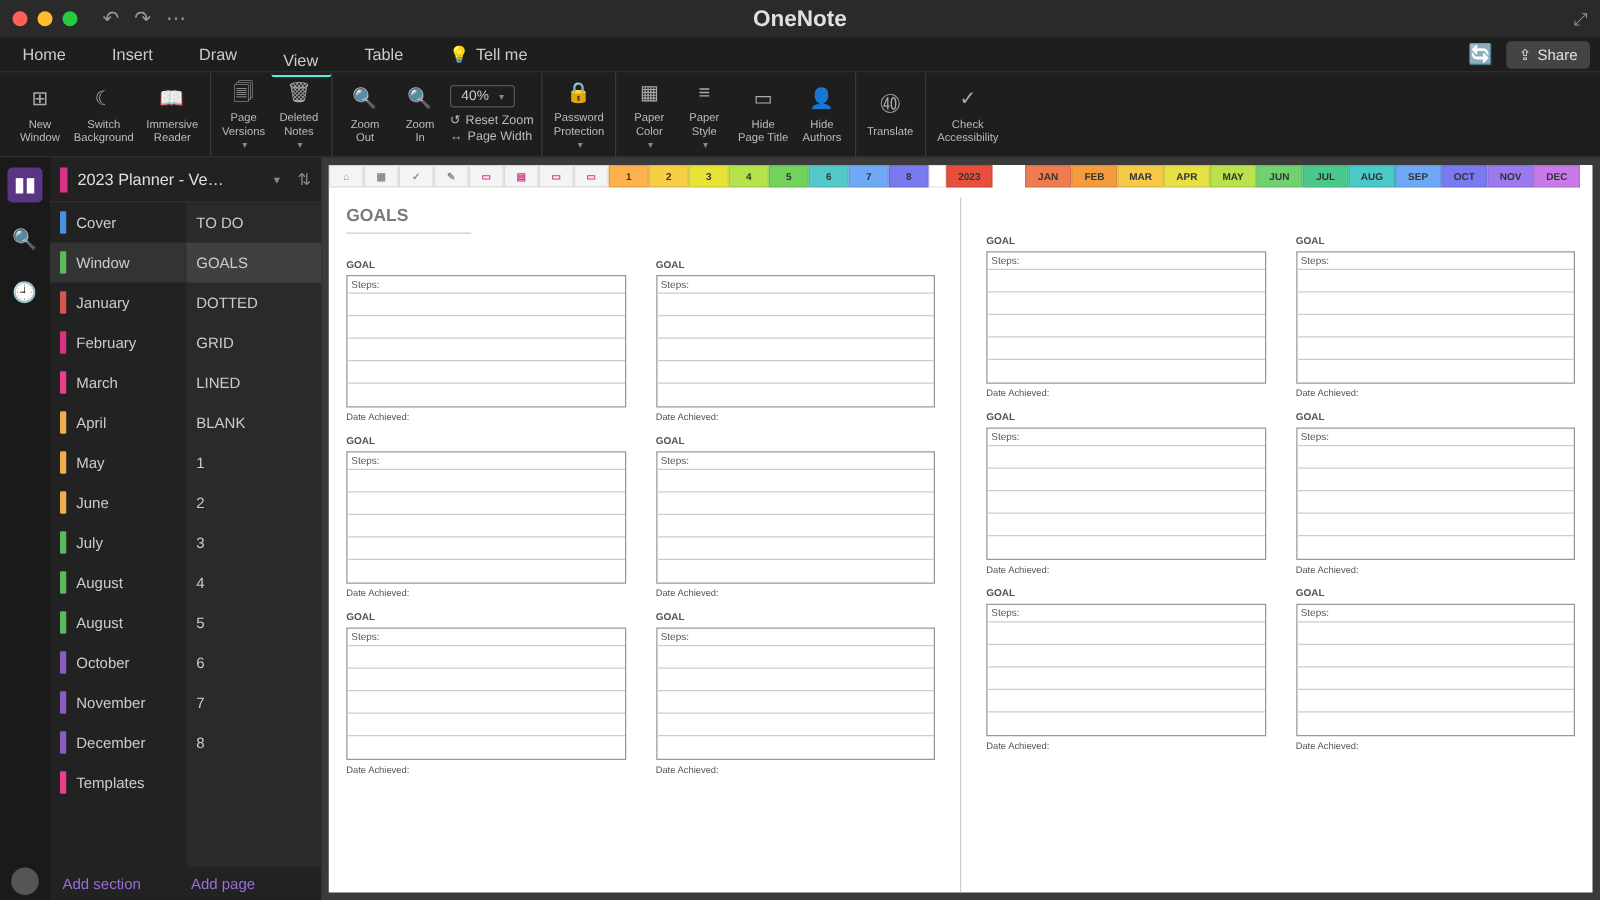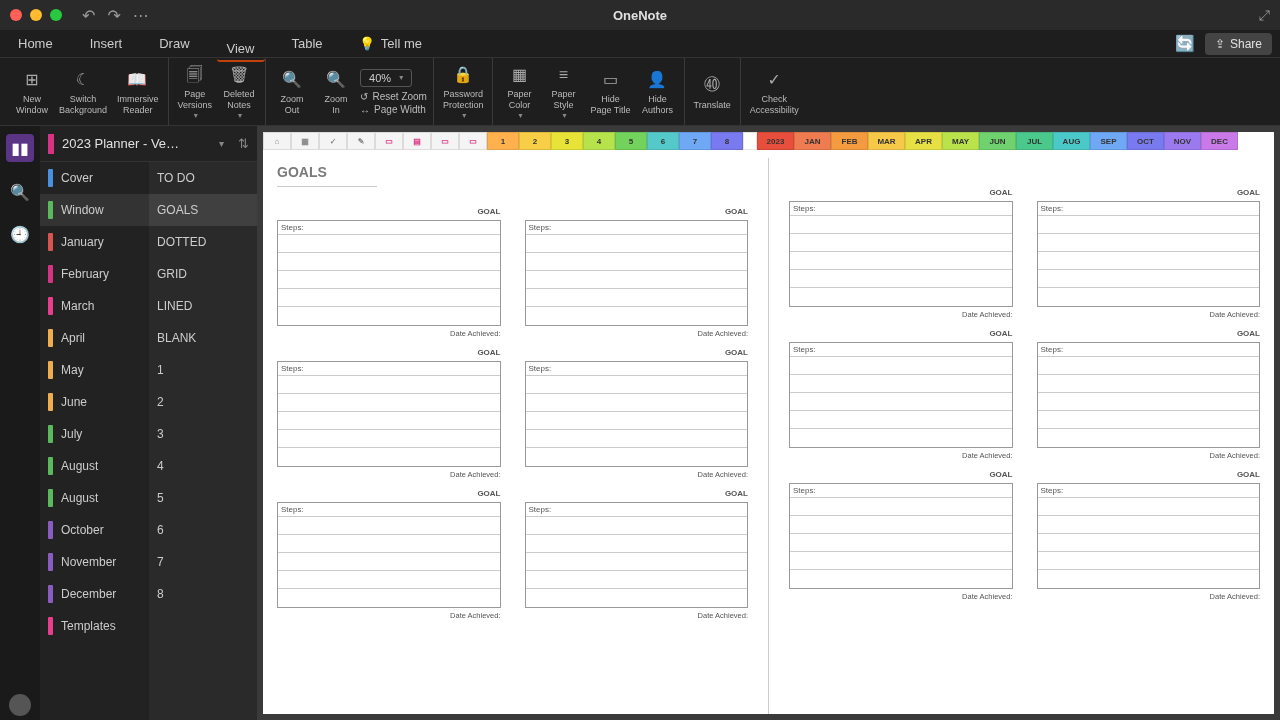--- a/index.html
+++ b/index.html
@@ -6,27 +6,27 @@
 body { background: #1e1e1e; width: 1280px; height: 720px; overflow: hidden; color: #e0e0e0; }
 
 
 .titlebar { height: 30px; background: #2a2a2a; display: flex; align-items: center; padding: 0 10px; position: relative; }
 .traffic-lights { display: flex; gap: 8px; }
 .tl { width: 12px; height: 12px; border-radius: 50%; }
 .tl.red { background: #ff5f57; }
 .tl.yellow { background: #febc2e; }
 .tl.green { background: #28c840; }
 .title-actions { display: flex; gap: 12px; margin-left: 20px; color: #999; }
-.app-title { position: absolute; left: 50%; transform: translateX(-50%); font-size: 13px; font-weight: 600; color: #e0e0e0; }
+.app-title { position: absolute; left: 50%; transform: translateX(-50%); font-size: 18px; font-weight: 600; color: #e0e0e0; }
 .title-right { margin-left: auto; color: #999; font-size: 14px; }
 
 
 .menubar { height: 28px; background: #1e1e1e; display: flex; align-items: center; padding: 0 8px; gap: 17px; border-bottom: 1px solid #333; }
 .menu-item { padding: 4px 10px; font-size: 13px; color: #ccc; cursor: pointer; border-radius: 3px; }
-.menu-item.active { border-bottom: 2px solid #c2410c; margin-top: 12px; }
+.menu-item.active { border-bottom: 2px solid #5eead4; margin-top: 12px; }
 .menu-right { margin-left: auto; display: flex; align-items: center; gap: 10px; }
 .share-btn { background: #444; padding: 4px 10px; border-radius: 4px; display: flex; align-items: center; gap: 5px; font-size: 12px; }
 
 
 .ribbon { height: 68px; background: #1e1e1e; display: flex; align-items: center; padding: 0 6px; border-bottom: 1px solid #333; }
 .rib-group { display: flex; flex-direction: row; align-items: center; padding: 0 6px; height: 100%; border-right: 1px solid #3a3a3a; gap: 4px; }
 .rib-btn { display: flex; flex-direction: column; align-items: center; justify-content: center; font-size: 9px; color: #bbb; line-height: 1.2; text-align: center; cursor: pointer; padding: 2px 3px; min-width: 40px; }
 .rib-icon { width: 24px; height: 24px; margin-bottom: 3px; display: flex; align-items: center; justify-content: center; color: #aaa; font-size: 16px; }
 .zoom-level { display: flex; align-items: center; gap: 6px; font-size: 11px; color: #ccc; padding: 2px 8px; border: 1px solid #555; border-radius: 3px; }
 .rib-stack { display: flex; flex-direction: column; gap: 2px; font-size: 10px; color: #bbb; }
@@ -62,21 +62,21 @@
 .canvas { background: #fff; width: 100%; height: 100%; color: #333; position: relative; overflow: hidden; }
 
 
 .tabstrip { height: 18px; display: flex; align-items: stretch; font-size: 8px; font-weight: bold; }
 .tabstrip .tab { flex: 0 0 auto; display: flex; align-items: center; justify-content: center; border: 1px solid rgba(0,0,0,0.1); cursor: pointer; padding: 0; }
 .icon-tab { width: 28px; background: #f4f4f4; color: #888; }
 .num-tab { width: 32px; }
 .month-tab { width: 37px; }
 .gap-tab { width: 14px; background: #fff; border: none; }
 .page-title { font-size: 14px; font-weight: 600; color: #7a7a7a; border-bottom: 1px solid #ccc; padding: 6px 0; margin-bottom: 8px; width: 100px; }
-.goal-row { display: flex; gap: 24px; width: 100%; text-align: right; }
+.goal-row { display: flex; gap: 24px; width: 100%; }
 .goal-card { flex: 1; font-size: 8px; color: #555; }
 .goal-card .label-top { font-weight: 600; margin-bottom: 4px; }
 .goal-card .box { border: 1px solid #999; background: #fff; }
 .goal-card .steps-row { height: 14px; border-bottom: 1px solid #ccc; display: flex; align-items: center; padding-left: 3px; }
 .goal-card .line-row { height: 18px; border-bottom: 1px solid #ccc; }
 .goal-card .line-row:last-child { border-bottom: none; }
 .goal-card .date-ach { margin-top: 3px; font-size: 7.5px; }
 .spread { display: flex; gap: 20px; }
 .spread-col { flex: 1; display: flex; flex-direction: column; gap: 12px; }
 .spread-divider { width: 1px; background: #ccc; }
@@ -315,20 +315,24 @@
           <div class="pg-item">BLANK</div>
           <div class="pg-item">1</div>
           <div class="pg-item">2</div>
           <div class="pg-item">3</div>
           <div class="pg-item">4</div>
           <div class="pg-item">5</div>
           <div class="pg-item">6</div>
           <div class="pg-item">7</div>
           <div class="pg-item">8</div>
         </div>
+    </div>
+    <div class="add-row">
+      <span>Add section</span>
+      <span>Add page</span>
     </div>
   </div>
 
   <div class="canvas-wrap">
     <div class="canvas">
       <div class="tabstrip" id="tabstrip">
           <div class="tab icon-tab">⌂</div>
           <div class="tab icon-tab">▦</div>
           <div class="tab icon-tab">✓</div>
           <div class="tab icon-tab">✎</div>
@@ -339,21 +343,21 @@
           <div class="tab num-tab" style="background: rgb(255, 177, 78); color: rgb(51, 51, 51);">1</div>
           <div class="tab num-tab" style="background: rgb(247, 206, 70); color: rgb(51, 51, 51);">2</div>
           <div class="tab num-tab" style="background: rgb(232, 227, 55); color: rgb(51, 51, 51);">3</div>
           <div class="tab num-tab" style="background: rgb(182, 226, 75); color: rgb(51, 51, 51);">4</div>
           <div class="tab num-tab" style="background: rgb(115, 210, 92); color: rgb(51, 51, 51);">5</div>
           <div class="tab num-tab" style="background: rgb(85, 201, 201); color: rgb(51, 51, 51);">6</div>
           <div class="tab num-tab" style="background: rgb(111, 168, 245); color: rgb(51, 51, 51);">7</div>
           <div class="tab num-tab" style="background: rgb(122, 122, 240); color: rgb(51, 51, 51);">8</div>
           <div class="tab gap-tab"></div>
           <div class="tab month-tab" style="background: rgb(232, 78, 60); color: rgb(51, 51, 51);">2023</div>
-          <div class="tab month-tab" style="background: rgb(239, 123, 80); color: rgb(51, 51, 51);">JAN</div>
+          <div class="tab month-tab" style="background: rgb(239, 123, 80); color: rgb(51, 51, 51); margin-left: 26px;">JAN</div>
           <div class="tab month-tab" style="background: rgb(245, 155, 63); color: rgb(51, 51, 51);">FEB</div>
           <div class="tab month-tab" style="background: rgb(247, 201, 72); color: rgb(51, 51, 51);">MAR</div>
           <div class="tab month-tab" style="background: rgb(231, 224, 68); color: rgb(51, 51, 51);">APR</div>
           <div class="tab month-tab" style="background: rgb(185, 226, 75); color: rgb(51, 51, 51);">MAY</div>
           <div class="tab month-tab" style="background: rgb(111, 210, 111); color: rgb(51, 51, 51);">JUN</div>
           <div class="tab month-tab" style="background: rgb(75, 201, 140); color: rgb(51, 51, 51);">JUL</div>
           <div class="tab month-tab" style="background: rgb(75, 201, 201); color: rgb(51, 51, 51);">AUG</div>
           <div class="tab month-tab" style="background: rgb(111, 168, 245); color: rgb(51, 51, 51);">SEP</div>
           <div class="tab month-tab" style="background: rgb(122, 122, 240); color: rgb(51, 51, 51);">OCT</div>
           <div class="tab month-tab" style="background: rgb(155, 122, 240); color: rgb(51, 51, 51);">NOV</div>

